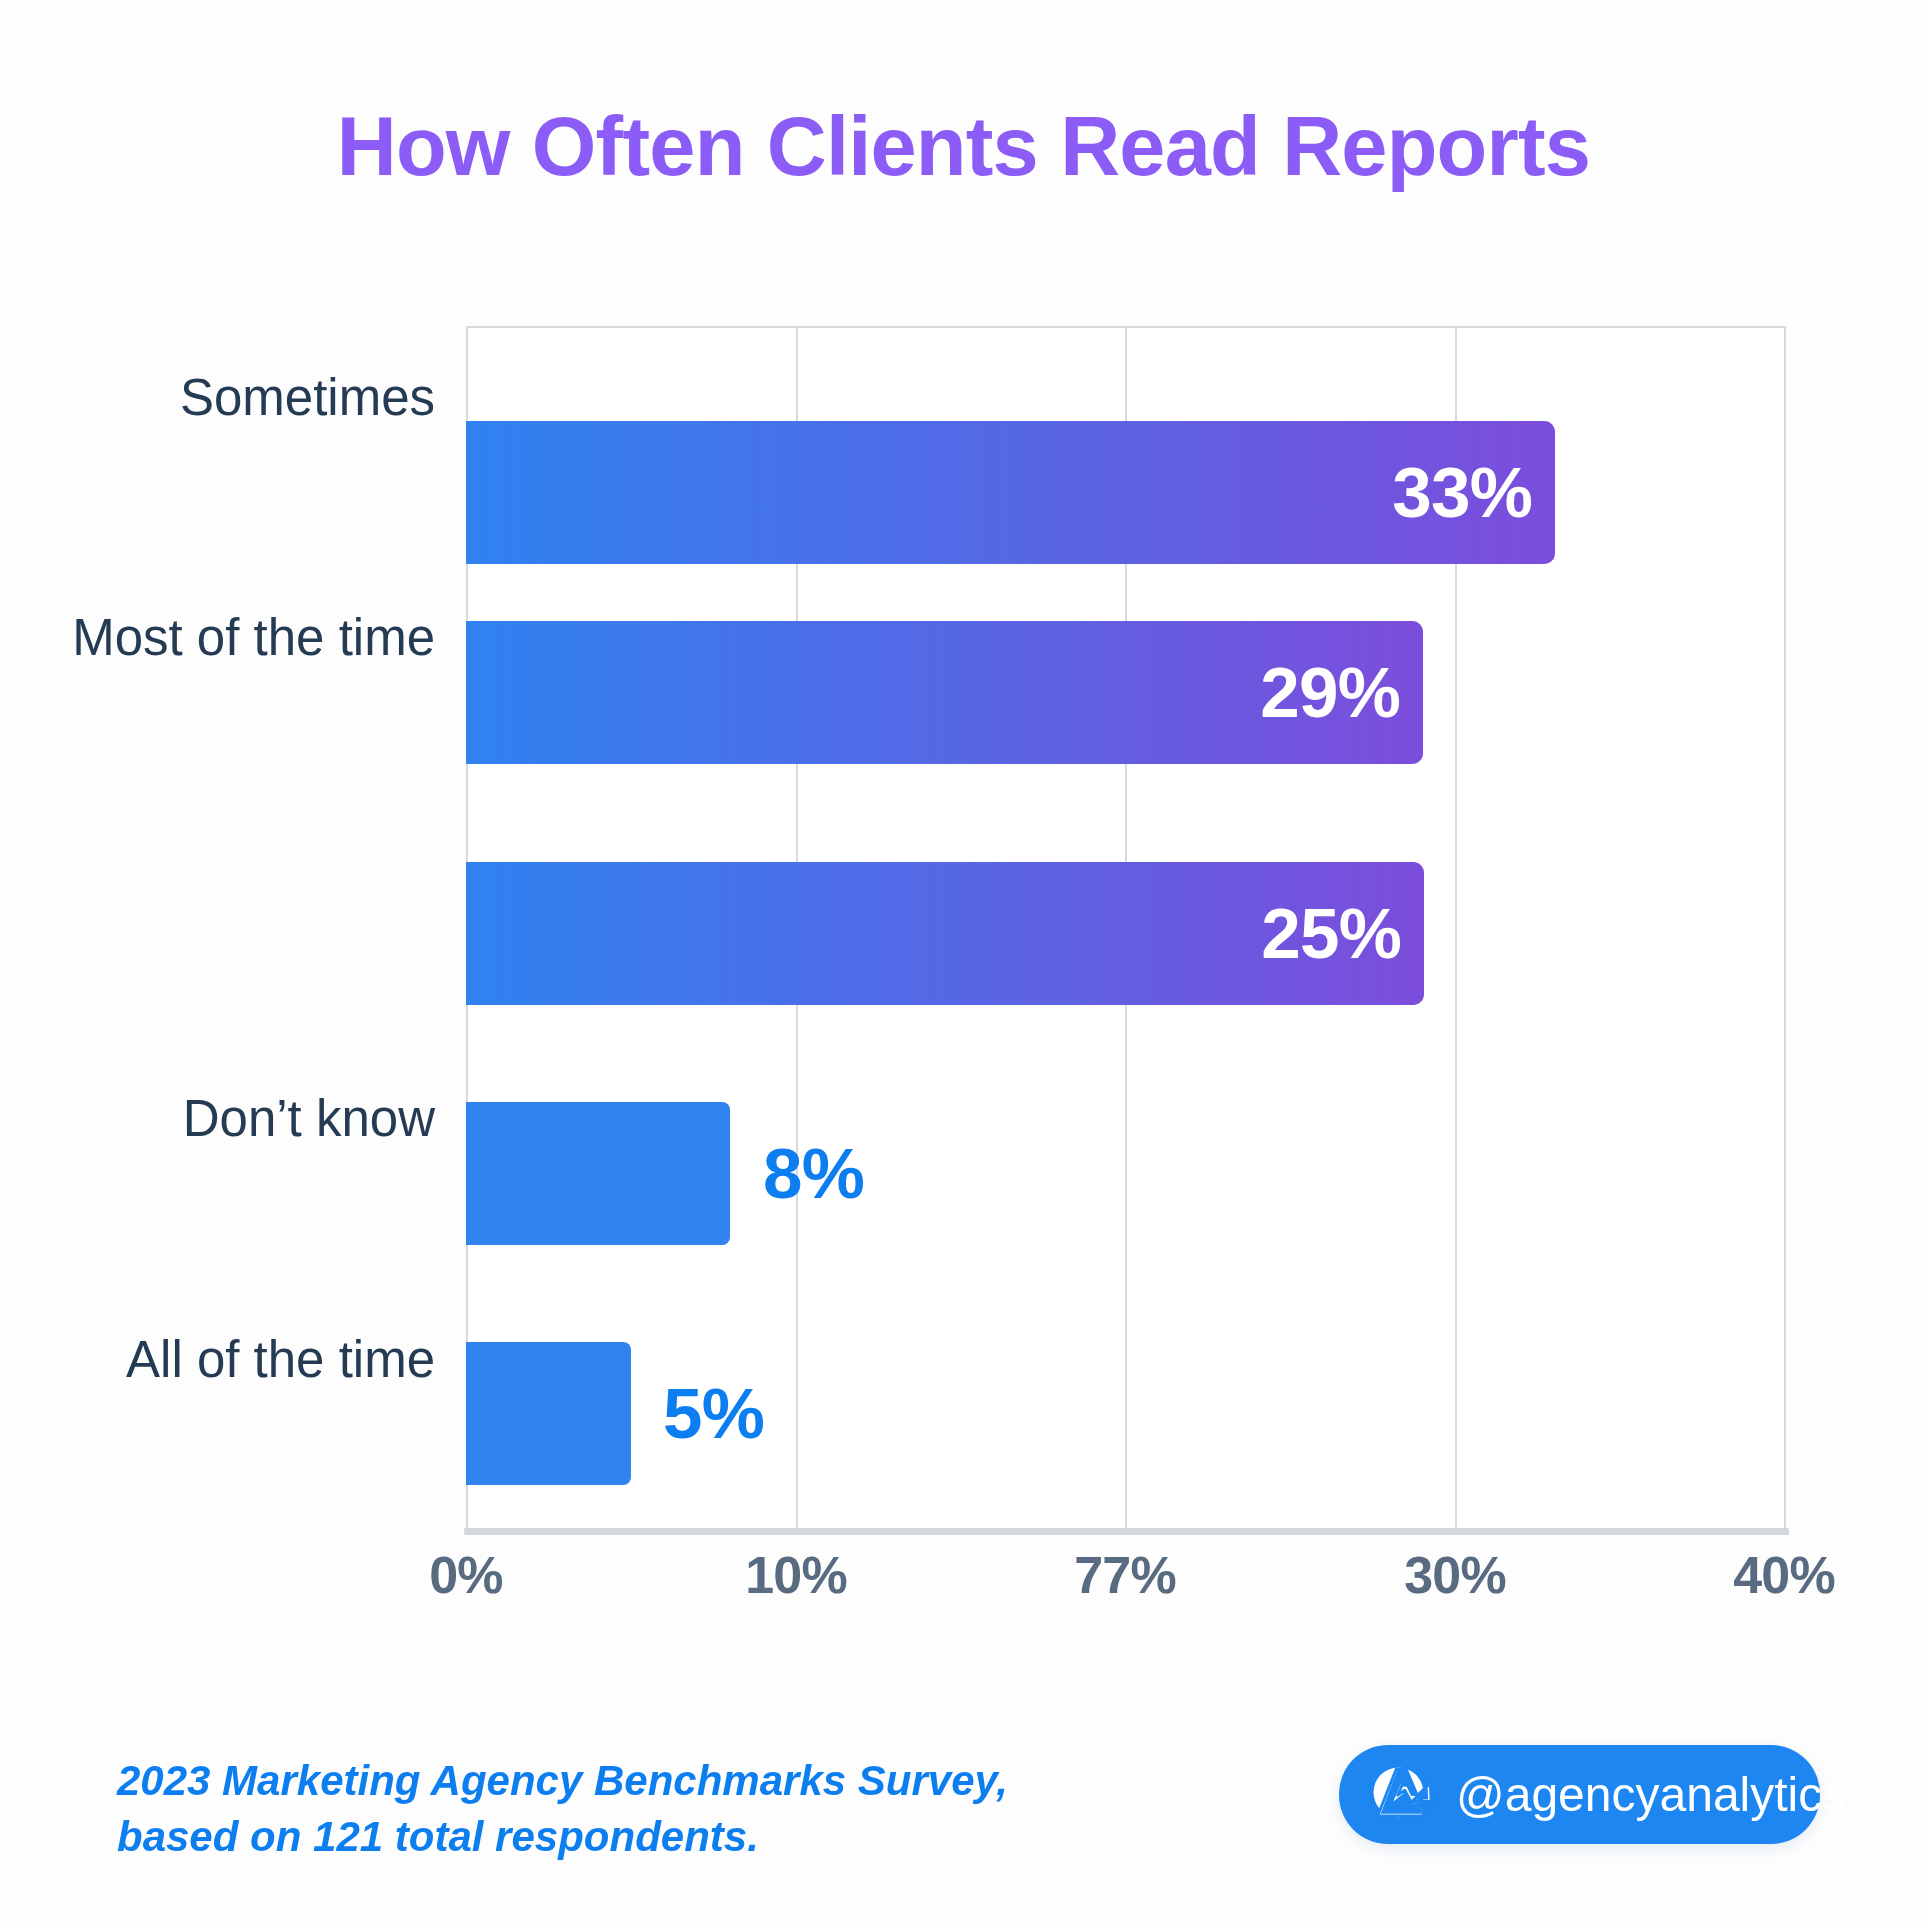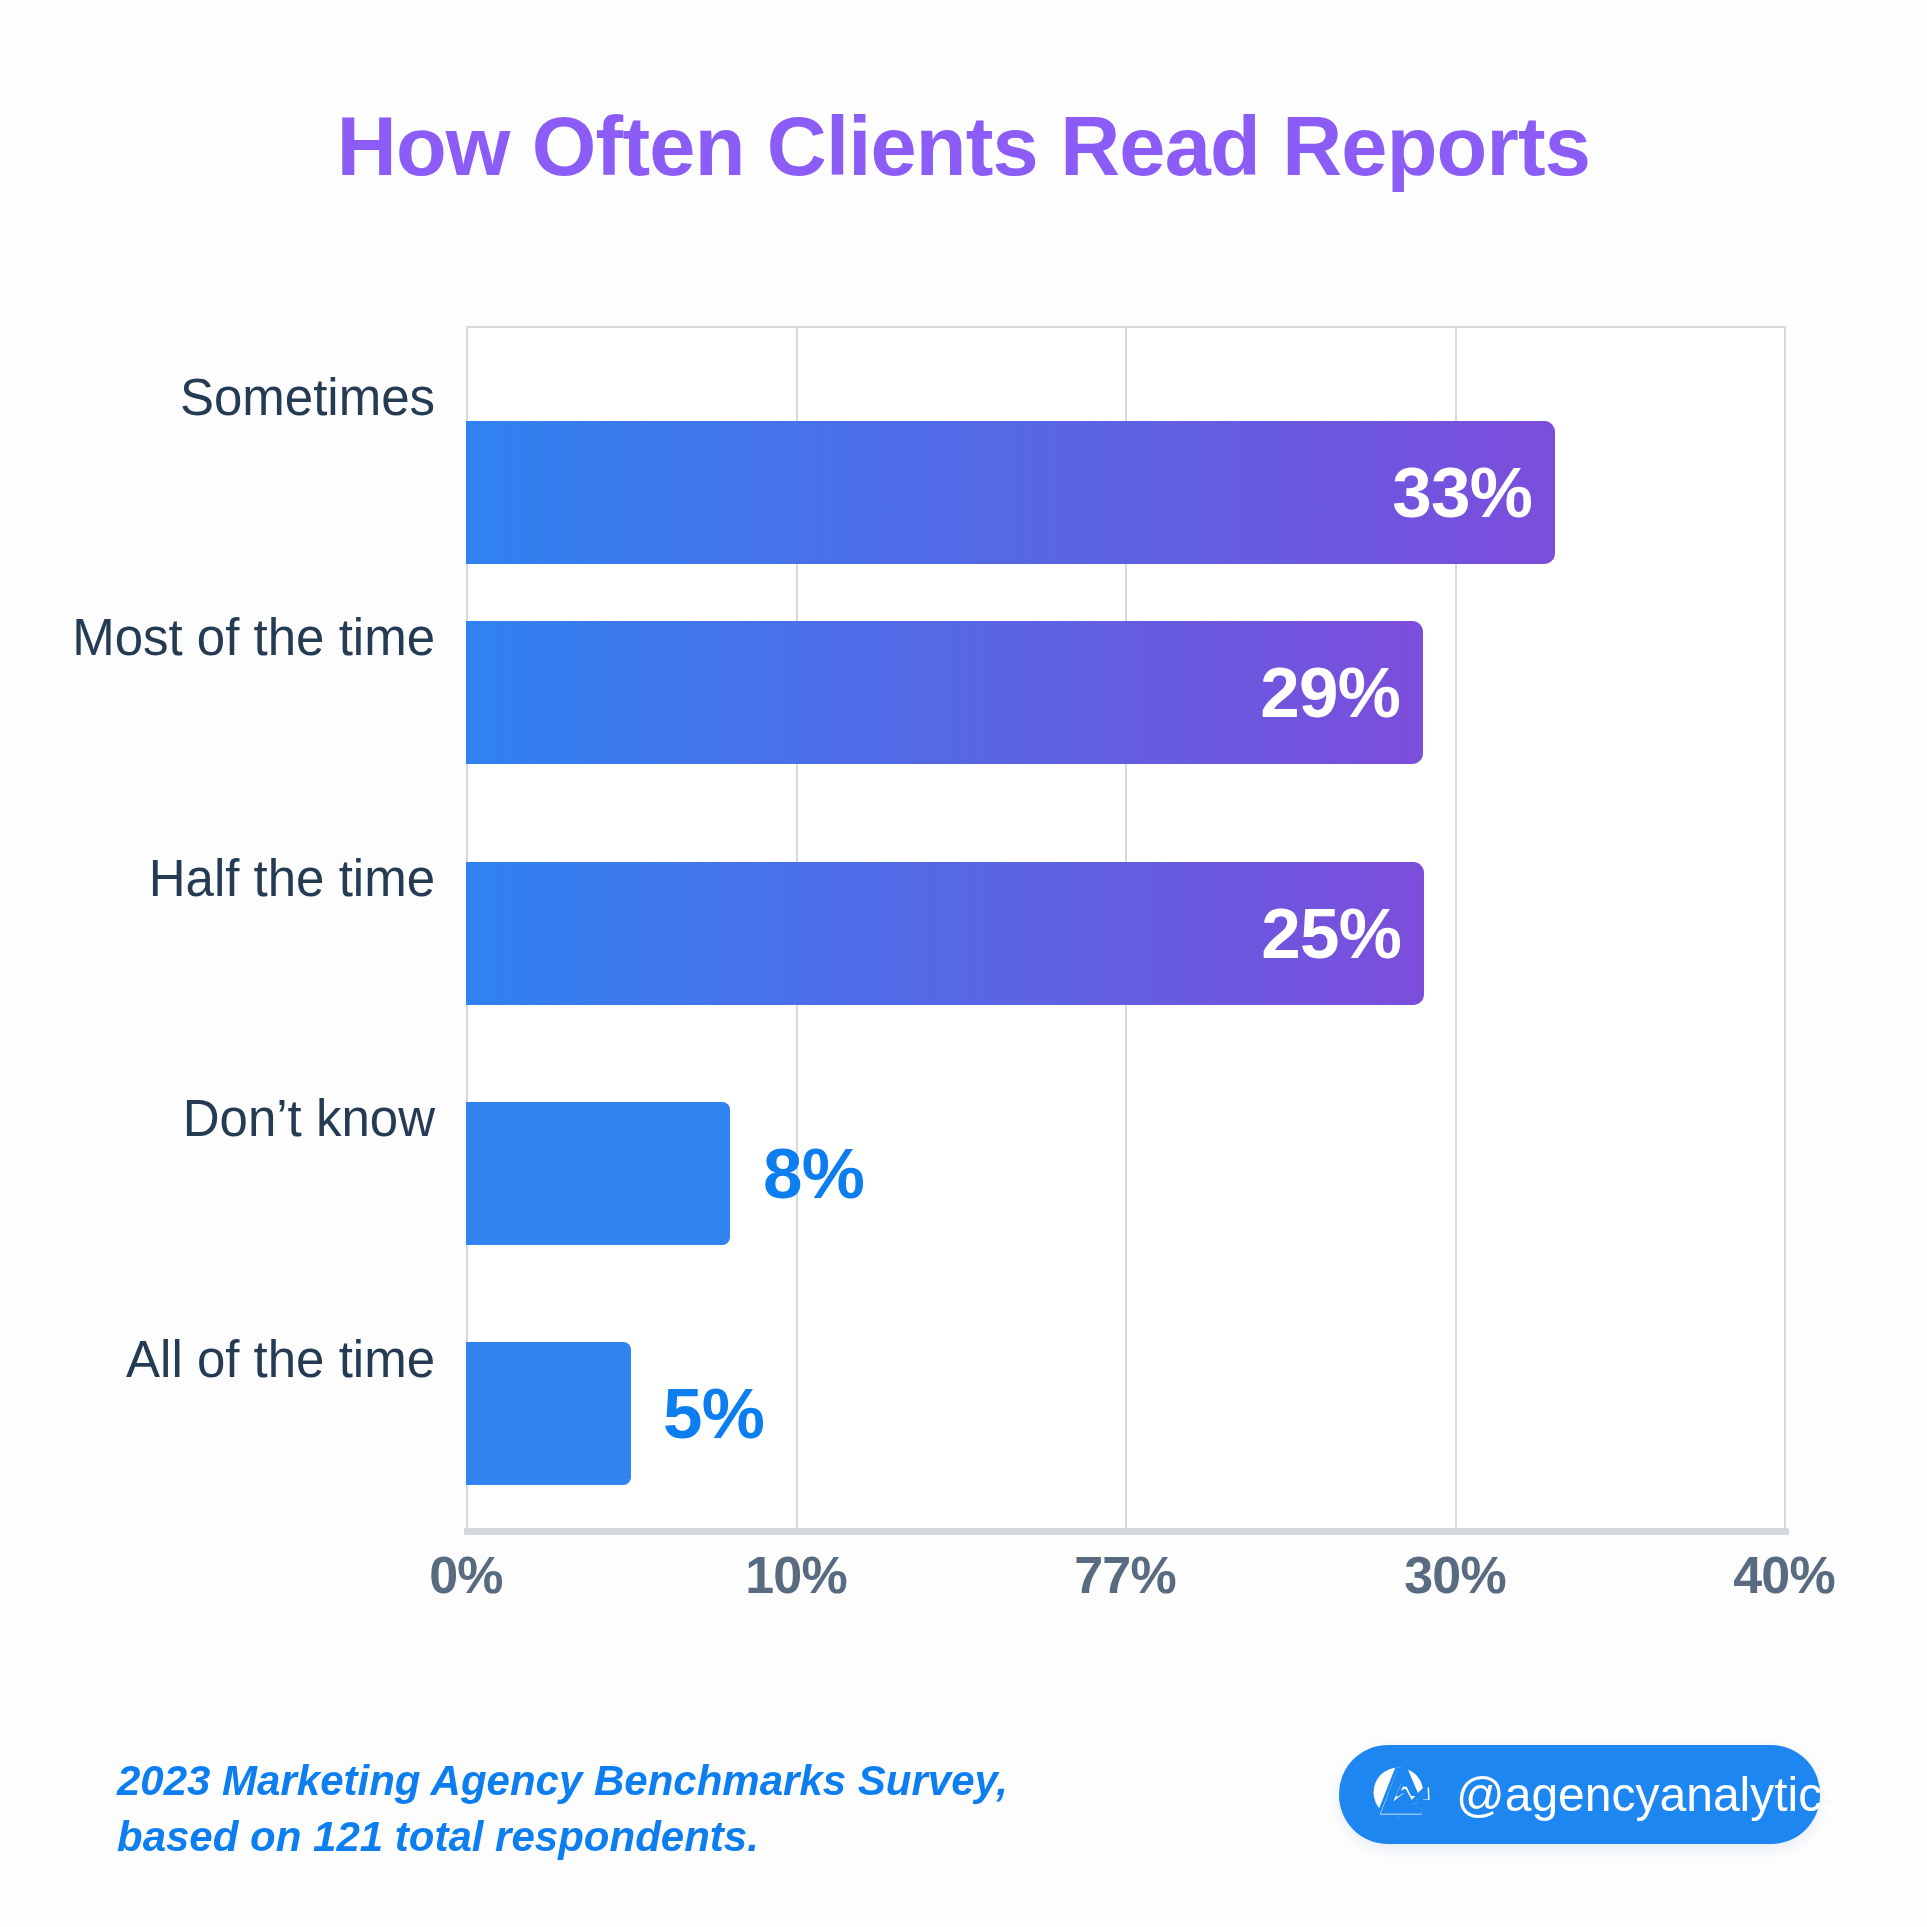--- a/index.html
+++ b/index.html
@@ -191,21 +191,20 @@
   }
 </style>
 </head>
 <body>
 
 <div id="chart-title">How Often Clients Read Reports</div>
 
 <div id="cat-labels">
   <div class="cat-label" style="top:0px;">Sometimes</div>
   <div class="cat-label" style="top:240px;">Most of the time</div>
-  <div class="cat-label" style="top:481px;">Half the time</div>
   <div class="cat-label" style="top:721px;">Don’t know</div>
   <div class="cat-label" style="top:962px;">All of the time</div>
 </div>
 
 <div id="chart-area">
   <div id="plot-bg"></div>
 
   <div class="gridline" style="left:0px;"></div>
   <div class="gridline" style="left:330px;"></div>
   <div class="gridline" style="left:659px;"></div>

